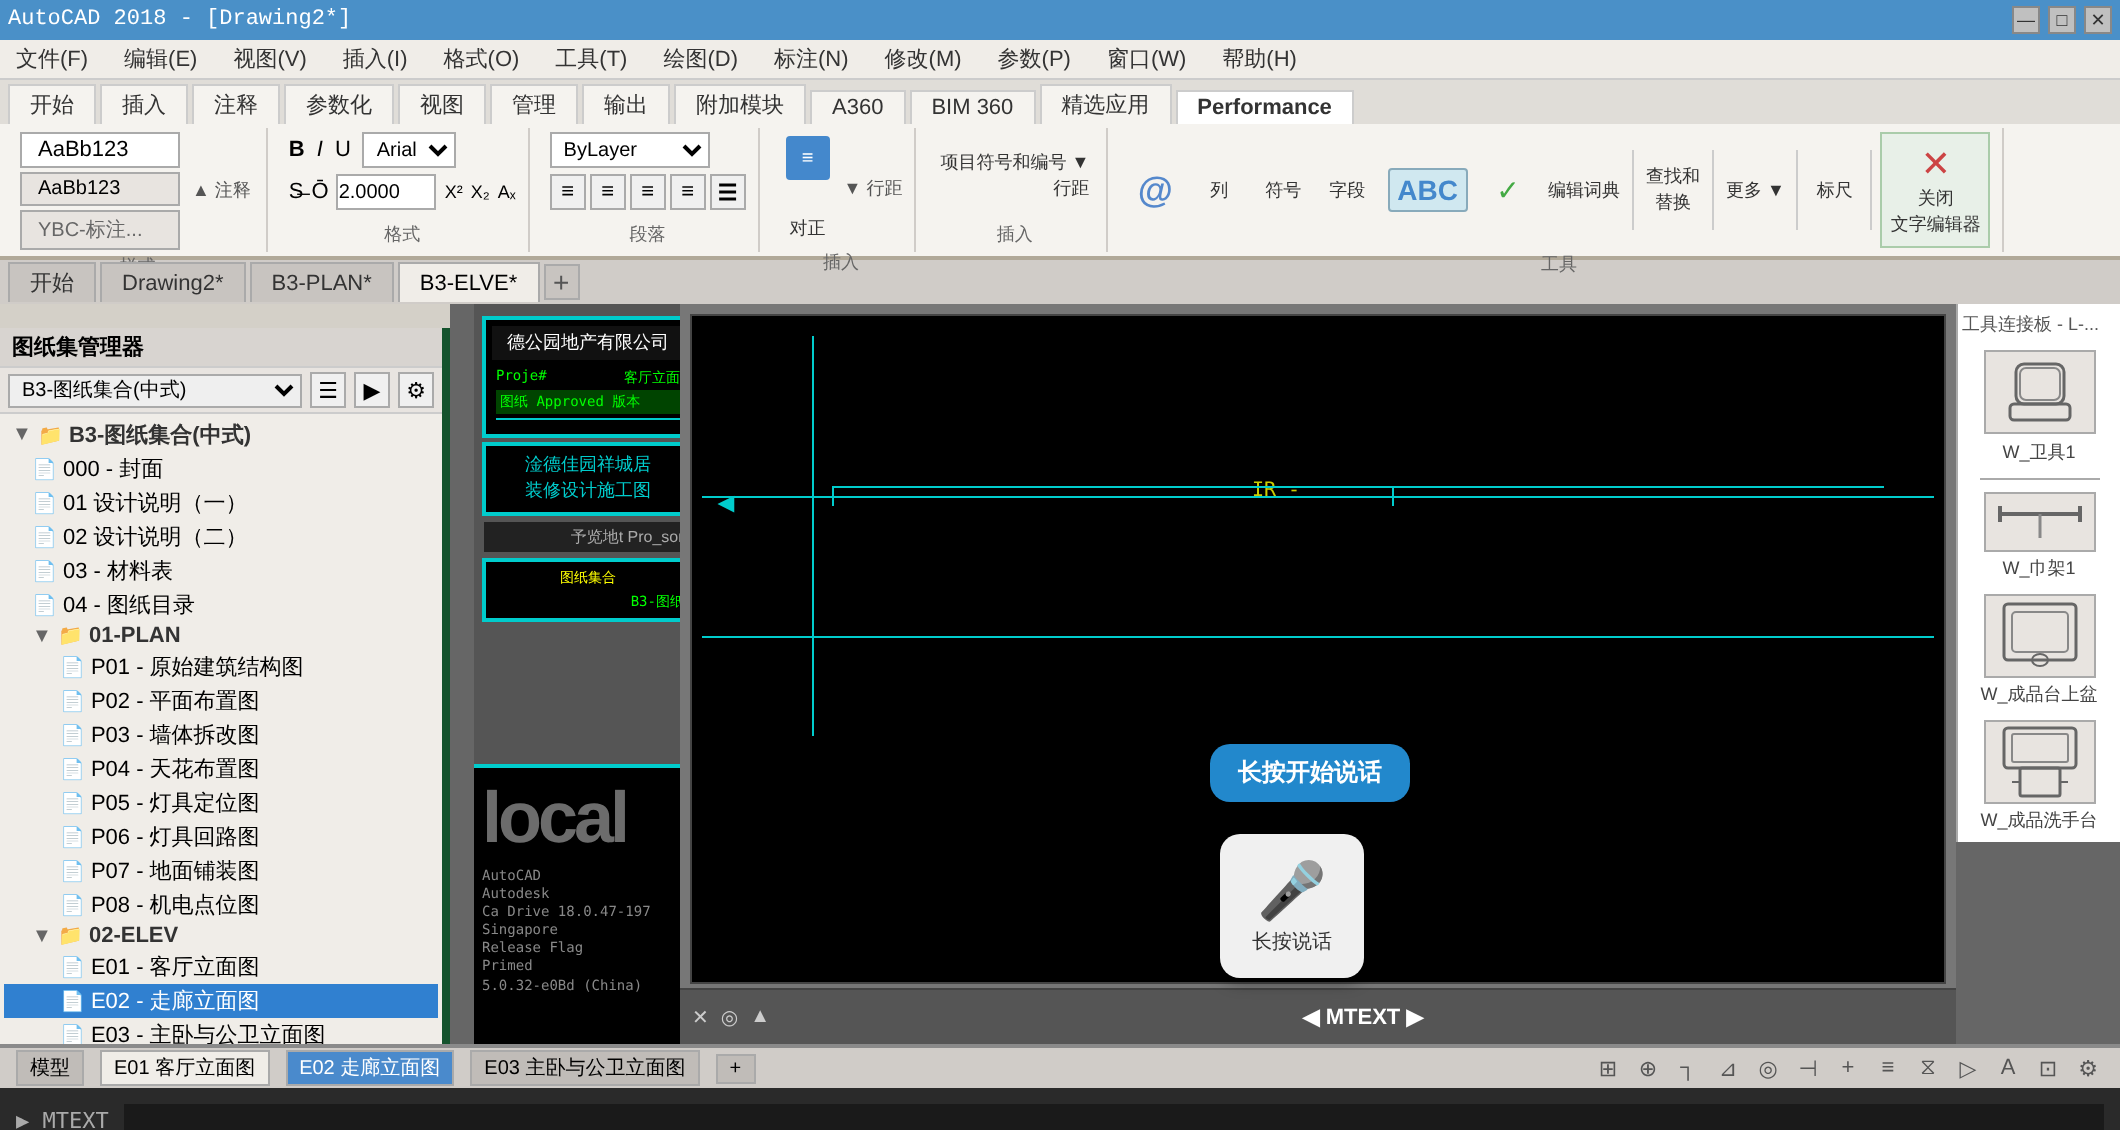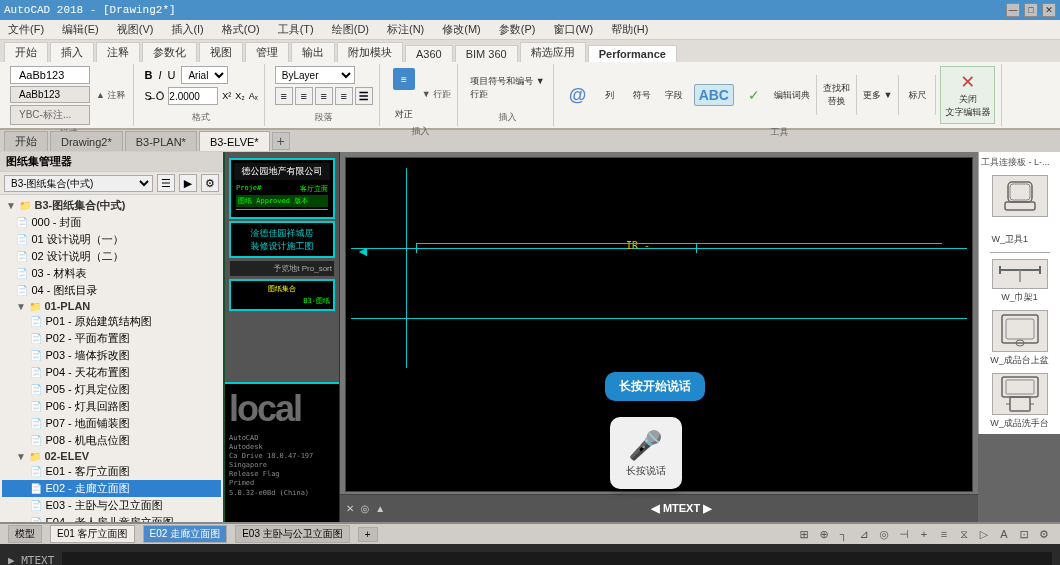--- a/index.html
+++ b/index.html
@@ -32,21 +32,21 @@
     
     .doc-tabs { height: 22px; background: #d0ccc8; display: flex; align-items: center; padding: 0 4px; gap: 2px; }
     .doc-tab { padding: 2px 10px; font-size: 11px; background: #c8c4c0; border: 1px solid #aaa; border-bottom: none; cursor: pointer; color: #333; height: 20px; display: flex; align-items: center; }
     .doc-tab.active { background: #f0ede8; color: #000; }
     .doc-tab-add { width: 18px; height: 18px; background: #c8c4c0; border: 1px solid #aaa; display: flex; align-items: center; justify-content: center; cursor: pointer; font-size: 14px; color: #555; }
 
     
     .main-layout { display: flex; height: calc(565px - 20px - 20px - 66px - 22px - 26px - 22px - 22px); }
 
     
-    .sheet-manager { width: 225px; background: #f0ede8; border-right: 2px solid #14532d; display: flex; flex-direction: column; overflow: hidden; }
+    .sheet-manager { width: 225px; background: #f0ede8; border-right: 4px solid #14532d; display: flex; flex-direction: column; overflow: hidden; margin-top: 12px; }
     .sheet-manager-title { background: #d8d4d0; padding: 2px 6px; font-size: 11px; font-weight: bold; border-bottom: 1px solid #ccc; }
     .sheet-manager-toolbar { padding: 2px 4px; display: flex; align-items: center; gap: 4px; border-bottom: 1px solid #ccc; background: #e8e4e0; }
     .sm-select { font-size: 10px; border: 1px solid #aaa; padding: 1px 2px; flex: 1; }
     .sm-icon-btn { width: 18px; height: 18px; border: 1px solid #aaa; background: #f0f0f0; display: flex; align-items: center; justify-content: center; cursor: pointer; font-size: 11px; }
     .sheet-tree { flex: 1; overflow-y: auto; padding: 2px; font-size: 11px; }
     .tree-item { padding: 1px 4px; cursor: pointer; display: flex; align-items: center; gap: 3px; white-space: nowrap; }
     .tree-item.selected { background: #3080d0; color: white; }
     .tree-item.group { font-weight: bold; color: #333; }
     .tree-indent { padding-left: 14px; }
     .tree-indent2 { padding-left: 28px; }
@@ -189,21 +189,21 @@
         <div style="display:flex;flex-direction:column;gap:2px;">
           <div style="font-size:9px;color:#555;">▼ 行距</div>
         </div>
       </div>
       <div class="ribbon-group-label">插入</div>
     </div>
 
     <div class="ribbon-group">
       <div class="ribbon-group-items">
         <div class="ribbon-btn">
-          <div style="font-size:9px;color:#333;text-align:left;">项目符号和编号 ▼<br>行距</div>
+          <div style="font-size:9px;color:#333;text-align:right;">项目符号和编号 ▼<br>行距</div>
         </div>
       </div>
       <div class="ribbon-group-label">插入</div>
     </div>
 
     <div class="ribbon-group">
       <div class="ribbon-group-items">
         <div class="ribbon-btn" style="flex-direction:column;">
           <span style="font-size:18px;color:#5588cc;font-weight:bold;">@</span>
         </div>
@@ -354,21 +354,21 @@
       <div class="tree-item tree-indent2">
         <span class="tree-icon-page">📄</span>
         <span>E04 - 老人房儿童房立面图</span>
       </div>
 
     </div>
   </div>
 
   <div class="drawing-area" style="position:relative;background:#666;">
 
-    <div style="position:absolute;top:0;left:0;width:115px;height:100%;background:#555;border-right:1px solid #333;overflow:hidden;">
+    <div style="position:absolute;top:0;left:12px;width:115px;height:100%;background:#555;border-right:1px solid #333;overflow:hidden;">
 
       <div style="margin:6px 4px 2px 4px;background:black;border:2px solid #00cccc;padding:3px;">
         <div style="color:white;font-size:9px;font-family:monospace;text-align:center;background:#111;padding:2px;margin-bottom:2px;">德公园地产有限公司</div>
         <div style="background:black;padding:2px;">
           <div style="color:#00ff00;font-size:7px;font-family:monospace;display:flex;justify-content:space-between;">
             <span>Proje#</span>
               <span>客厅立面</span>
           </div>
           <div style="color:#00ff00;font-size:7px;font-family:monospace;background:#004400;margin:1px 0;padding:1px 2px;">
             图纸  Approved  版本
@@ -431,21 +431,21 @@
     <div class="popup-text" style="top:220px;left:380px;">长按开始说话</div>
 
     <div class="popup-mic" style="top:265px;left:385px;width:72px;height:72px;">
       <div style="font-size:28px;color:#5588cc;">🎤</div>
       <div style="font-size:10px;color:#333;margin-top:2px;">长按说话</div>
     </div>
 
     <div style="position:absolute;top:0;right:0;width:82px;background:#ffffff;border-left:1px solid #aaa;display:flex;flex-direction:column;align-items:center;padding:4px 2px;gap:6px;overflow:hidden;">
       <div style="font-size:9px;color:#555;width:100%;text-align:left;overflow:hidden;white-space:nowrap;text-overflow:ellipsis;">工具连接板 - L-...</div>
 
-      <div style="display:flex;flex-direction:column;align-items:flex-start;gap:16px;">
+      <div style="display:flex;flex-direction:column;align-items:center;gap:3px;">
         <div style="width:56px;height:42px;background:#e8e4e0;border:1px solid #aaa;display:flex;align-items:center;justify-content:center;cursor:pointer;">
           <svg width="40" height="32" viewBox="0 0 40 32">
             <rect x="8" y="2" width="24" height="20" rx="4" fill="none" stroke="#666" stroke-width="1.5"></rect>
             <rect x="10" y="4" width="20" height="16" rx="3" fill="none" stroke="#888" stroke-width="1"></rect>
             <rect x="5" y="22" width="30" height="8" rx="2" fill="none" stroke="#666" stroke-width="1.5"></rect>
           </svg>
         </div>
         <div style="font-size:9px;color:#444;text-align:center;">W_卫具1</div>
       </div>
 

